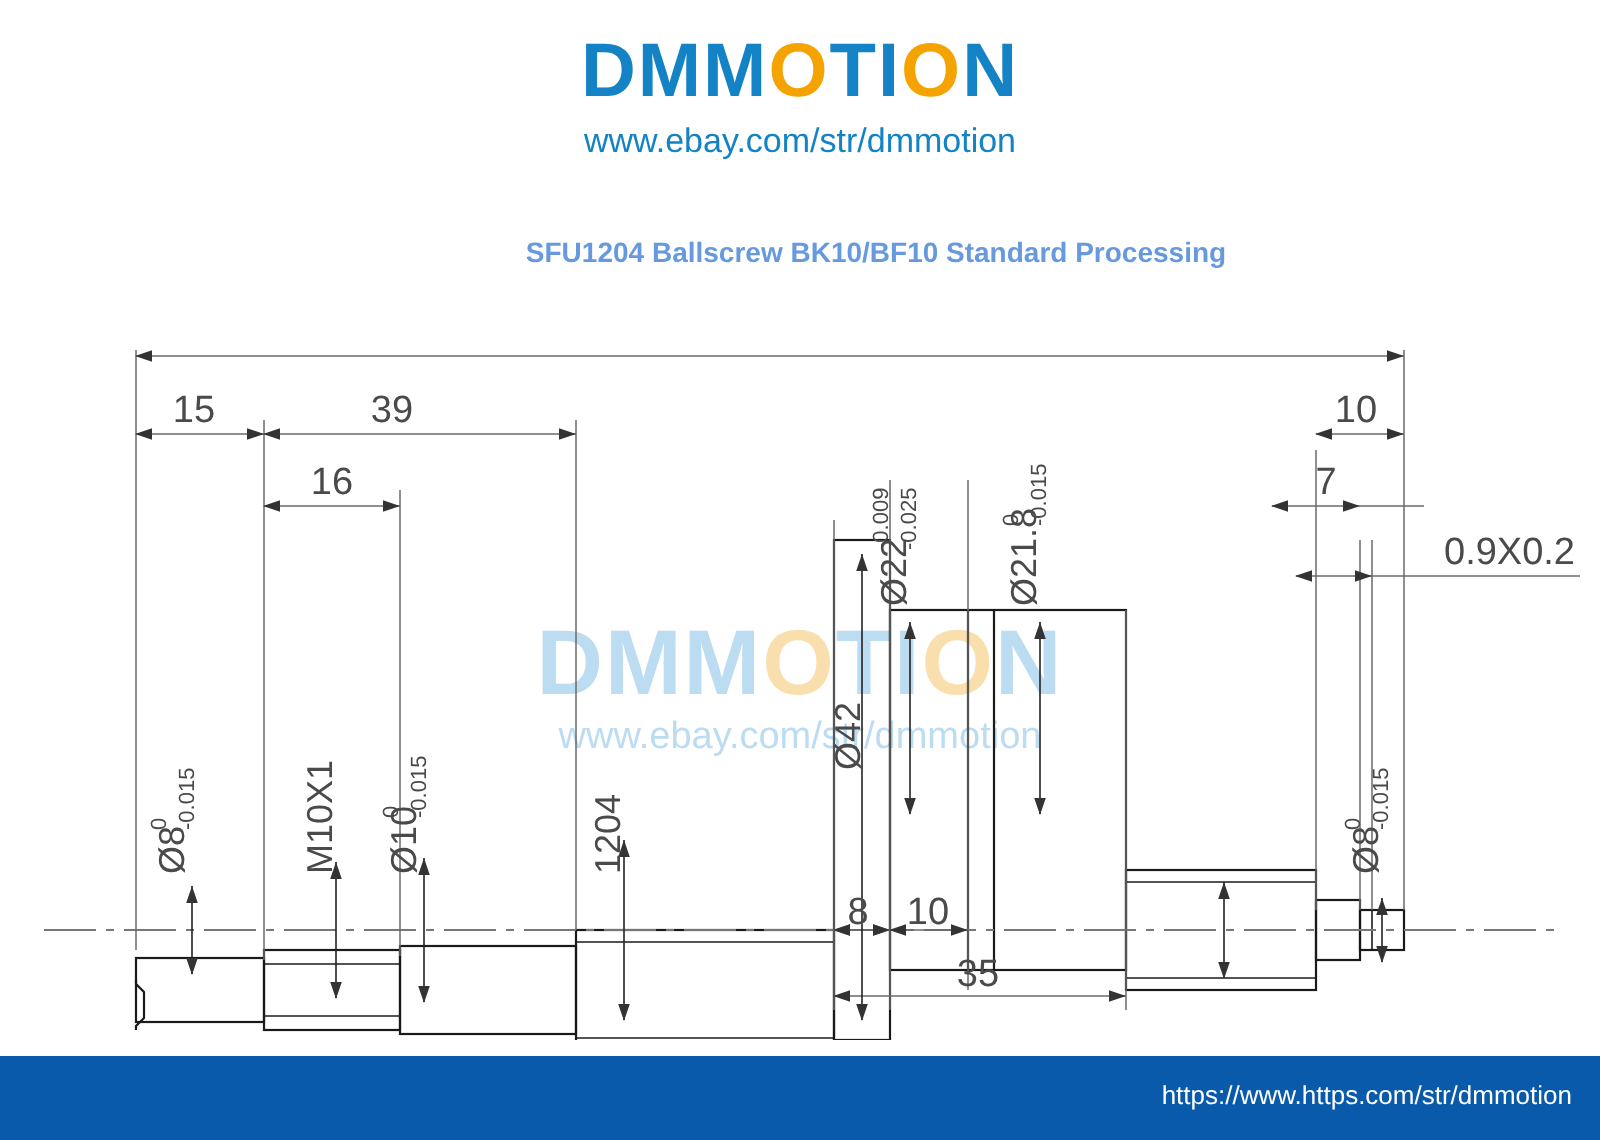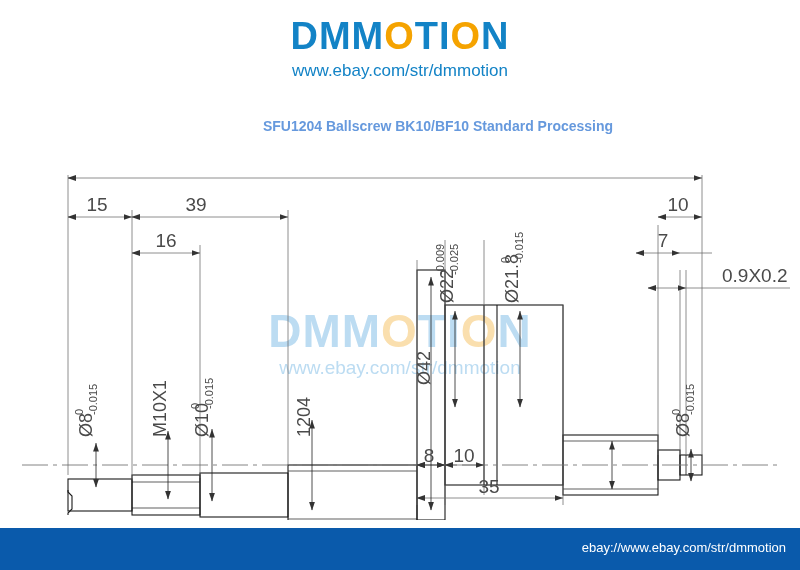--- a/index.html
+++ b/index.html
@@ -267,14 +267,14 @@
       <text x="0" y="0" font-size="18">Ø8</text>
       <text x="22" y="-9" font-size="11">0</text>
       <text x="22" y="5" font-size="11">-0.015</text>
     </g>
   </g>
 
 </svg>
 </div>
 
 <div id="footer-bar">
-  <div id="footer-right">ebay://www.ebay.com/str/dmmotion</div>
+  <div id="footer-right">https://www.https.com/str/dmmotion</div>
 </div>
 
 </body></html>

